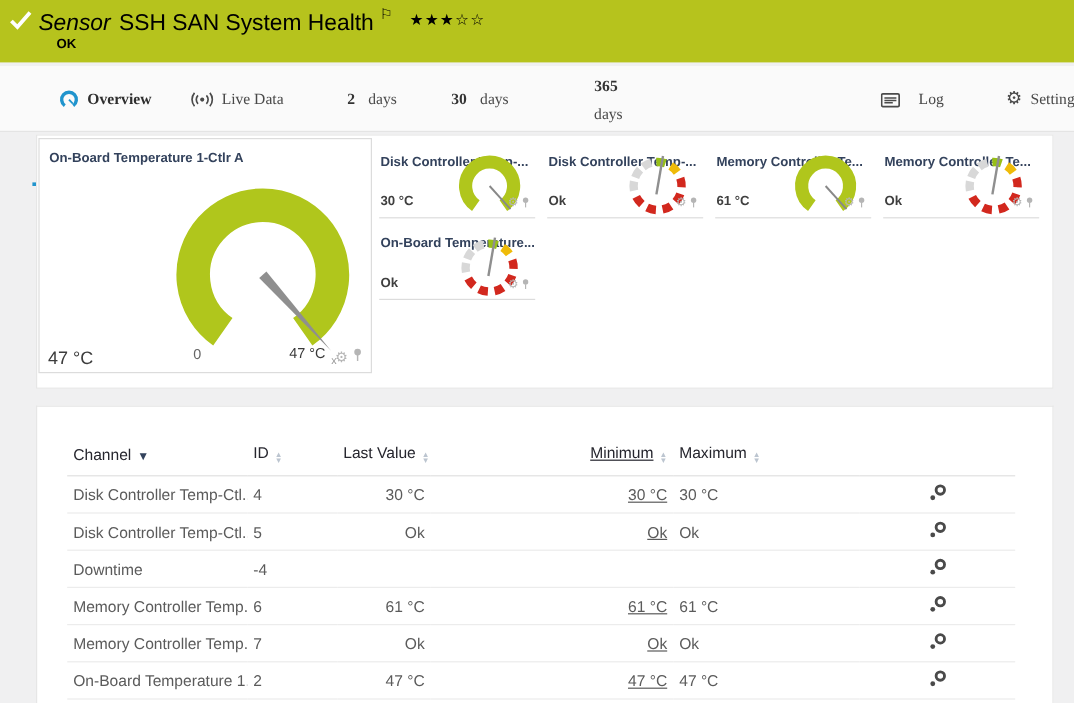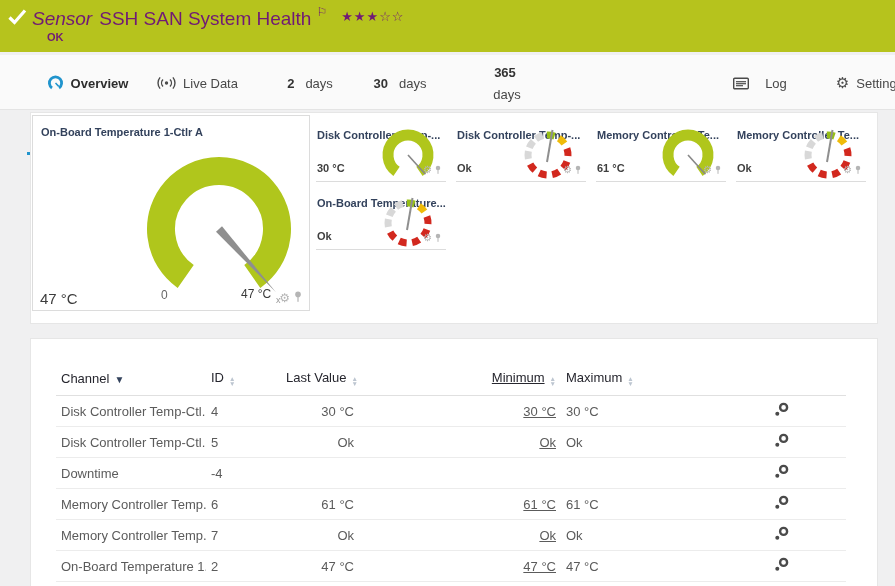--- a/index.html
+++ b/index.html
@@ -1,29 +1,29 @@
 <!DOCTYPE html>
 <html><head>
 <meta charset="utf-8">
 <style>
   * { margin:0; padding:0; box-sizing:border-box; }
   html,body { width:895px; height:586px; overflow:hidden; }
   body { font-family:"Liberation Sans", sans-serif; background:#f0f0f1; position:relative; }
 
   
-  .hdr { position:absolute; left:0; top:0; width:895px; height:52px; background:#b6c31d; color:#701a75; }
+  .hdr { position:absolute; left:0; top:0; width:895px; height:52px; background:#b6c31d; color:#000000; }
   .hdr-check { position:absolute; left:8px; top:9px; }
   .hdr-line { position:absolute; left:32px; top:5px; font-size:19px; white-space:nowrap; }
   .hdr-type { font-style:italic; margin-right:7px; }
   .hdr-flag { font-size:12px; vertical-align:9px; margin-left:5px; }
   .hdr-stars { font-size:13px; letter-spacing:1px; margin-left:14px; vertical-align:4px; }
   .hdr-status { position:absolute; left:47px; top:31px; font-size:11px; font-weight:bold; }
 
   
-  .tabbar { position:absolute; left:0; top:55px; width:895px; height:55px; background:#fafafa; border-bottom:1px solid #e4e4e4; }
+  .tabbar { position:absolute; left:0; top:55px; width:895px; height:55px; background:#fafafa; border-bottom:1px solid #e4e4e4;font-family:Liberation Serif, serif; }
   .tab { position:absolute; top:13px; height:30px; display:flex; align-items:center; justify-content:center; gap:7px;
          font-size:13px; color:#484848; cursor:pointer; white-space:nowrap; }
   .tab b { font-weight:bold; margin-right:4px; color:#333; }
   .tab.active { font-weight:bold; color:#2e2e2e; }
   .tab .ticon { display:inline-flex; }
   .underline { position:absolute; left:27px; top:97px; width:121px; height:3px; background:#2094cd; }
 
   
   .gauges-card { position:absolute; left:30px; top:112px; width:848px; height:212px; background:#fff; border:1px solid #e6e6e6; }
   .table-card  { position:absolute; left:30px; top:338px; width:848px; height:248px; background:#fff; border:1px solid #e6e6e6; border-bottom:none; }

